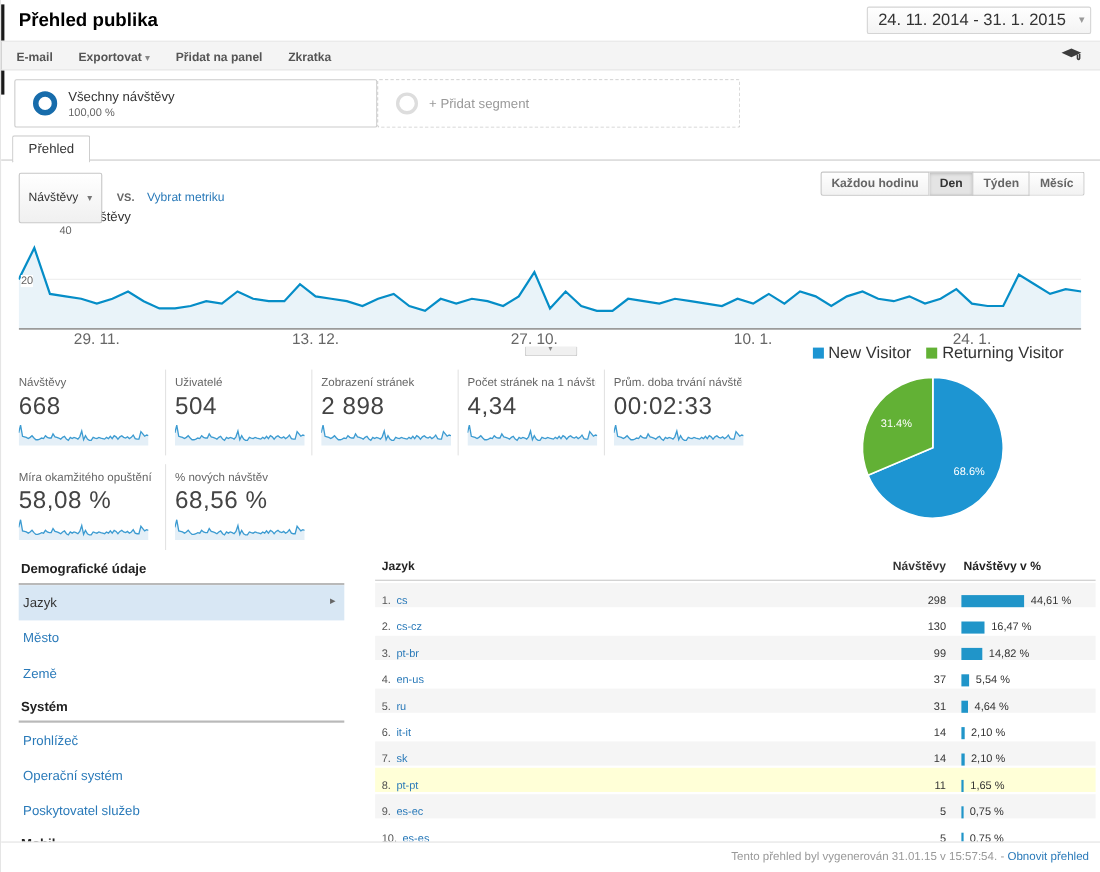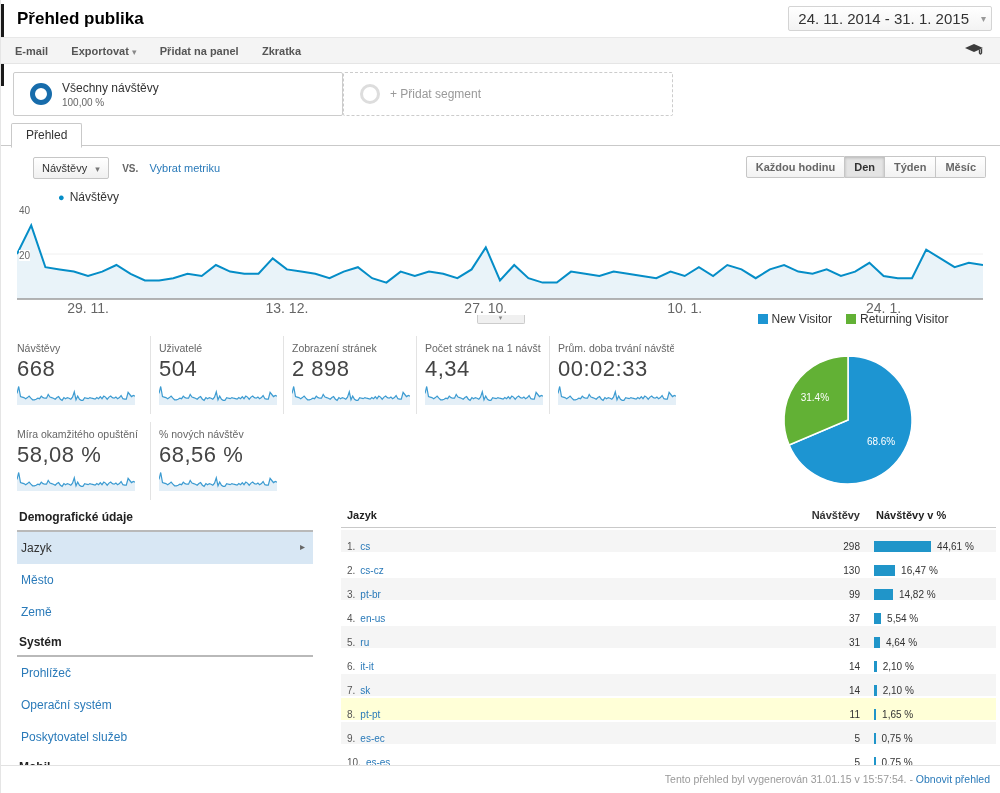--- a/index.html
+++ b/index.html
@@ -37,21 +37,21 @@
 
   
   .tabbar { position:relative; border-bottom:1px solid #c9c9c9; padding:0 0 0 10px; height:24px; background:#fff; }
   .tab { display:inline-block; background:#fff; border:1px solid #c9c9c9; border-bottom:1px solid #fff;
          padding:4px 14px 5px 14px; font-size:12px; color:#333; position:relative; top:1px; cursor:pointer;
          border-radius:2px 2px 0 0; }
 
   
   .controls { position:relative; padding:11px 14px 4px 16px; height:40px; }
   .metric-btn { display:inline-block; border:1px solid #c6c6c6; border-radius:2px;
-                background:linear-gradient(#fff,#f0f0f0); padding:4px 8px; font-size:11px; color:#333; cursor:pointer;margin-left:16px; }
+                background:linear-gradient(#fff,#f0f0f0); padding:16px 8px; font-size:11px; color:#333; cursor:pointer; }
   .metric-btn .caret { color:#777; font-size:9px; margin-left:8px; }
   .vs { font-size:10px; font-weight:bold; color:#666; margin:0 8px 0 10px; text-transform:uppercase; }
   .link { color:#2a7ab9; cursor:pointer; text-decoration:none; }
   .granularity { position:absolute; right:14px; top:10px; }
   .gran-btn { display:inline-block; border:1px solid #c6c6c6; border-left:none; padding:4px 9px; font-size:11px;
               font-weight:bold; color:#666; background:linear-gradient(#fff,#f2f2f2); cursor:pointer; }
   .gran-btn:first-child { border-left:1px solid #c6c6c6; border-radius:2px 0 0 2px; }
   .gran-btn:last-child { border-radius:0 2px 2px 0; }
   .gran-btn.active { background:#e4e4e4; box-shadow:inset 0 1px 3px rgba(0,0,0,.2); color:#333; }
 
@@ -71,21 +71,21 @@
   .metrics-zone { position:relative; padding:12px 0 0 16px; height:165px; }
   .mrow { display:flex; }
   .metric-card { width:133px; padding:6px 8px 8px 8px; border-left:1px solid #e3e3e3; }
   .metric-card:first-child { border-left:none; padding-left:0; }
   .m-label { font-size:10.5px; color:#666; white-space:nowrap; overflow:hidden; }
   .m-value { font-size:22px; color:#444; margin:2px 0 2px 0; letter-spacing:.5px; }
   .m-spark { display:block; }
 
   
   .pie-block { position:absolute; top:312px; right:4px; width:286px; height:170px; }
-  .pie-legend { text-align:center; font-size:12px; color:#333; margin-bottom:18px; }
+  .pie-legend { text-align:center; font-size:15px; color:#333; margin-bottom:2px; }
   .pl-item { margin:0 7px; white-space:nowrap; }
   .pl-swatch { display:inline-block; width:10px; height:10px; margin-right:4px; vertical-align:-1px; }
 
   
   .lower { display:flex; margin-top:14px; }
   .sidebar { width:312px; padding-left:16px; }
   .sb-title { font-size:12px; font-weight:bold; color:#222; padding:7px 0 6px 2px; border-bottom:2px solid #b9b9b9; }
   .sb-item { position:relative; font-size:12px; color:#2a7ab9; padding:9px 8px 9px 4px; cursor:pointer; }
   .sb-item.selected { background:#d8e7f4; color:#333; }
   .sb-arrow { position:absolute; right:8px; top:9px; color:#666; font-size:10px; }
@@ -162,21 +162,21 @@
     <span class="granularity">
       <span class="gran-btn">Každou hodinu</span><span class="gran-btn active">Den</span><span class="gran-btn">Týden</span><span class="gran-btn">Měsíc</span>
     </span>
   </div>
 
   <div class="chart-legend">
     <span class="dot">●</span><span>Návštěvy</span>
   </div>
 
   <div class="chart-wrap">
-    <span class="ylab" style="top:-3px;">40</span>
+    <span class="ylab" style="top:-3px;margin-left:35px;">40</span>
     <span class="ylab" style="top:42px;">20</span>
     <svg id="mainchart" width="966" height="92">
       <line x1="0" y1="46" x2="966" y2="46" stroke="#f0f0f0" stroke-width="1"></line>
       <path id="areaPath" fill="#e9f3f9" stroke="none" d="M0,91.0 L0.0,46.0 L14.2,17.4 L28.4,59.2 L42.6,61.4 L56.8,63.6 L71.0,68.0 L85.2,63.6 L99.4,57.0 L113.6,65.8 L127.9,72.4 L142.1,72.4 L156.3,70.2 L170.5,65.8 L184.7,68.0 L198.9,57.0 L213.1,63.6 L227.3,65.8 L241.5,65.8 L255.7,50.4 L269.9,61.4 L284.1,63.6 L298.3,65.8 L312.5,70.2 L326.7,63.6 L340.9,59.2 L355.1,70.2 L369.4,74.6 L383.6,63.6 L397.8,68.0 L412.0,63.6 L426.2,65.8 L440.4,70.2 L454.6,61.4 L468.8,39.4 L483.0,72.4 L497.2,57.0 L511.4,70.2 L525.6,74.6 L539.8,74.6 L554.0,63.6 L568.2,65.8 L582.4,68.0 L596.6,63.6 L610.9,65.8 L625.1,68.0 L639.3,70.2 L653.5,63.6 L667.7,68.0 L681.9,59.2 L696.1,68.0 L710.3,57.0 L724.5,61.4 L738.7,70.2 L752.9,61.4 L767.1,57.0 L781.3,63.6 L795.5,65.8 L809.7,61.4 L823.9,68.0 L838.1,63.6 L852.4,54.8 L866.6,68.0 L880.8,70.2 L895.0,70.2 L909.2,41.6 L923.4,50.4 L937.6,59.2 L951.8,54.8 L966.0,57.0 L966,91 Z"></path>
       <path id="linePath" fill="none" stroke="#058dc7" stroke-width="2" d="M0.0,46.0 L14.2,17.4 L28.4,59.2 L42.6,61.4 L56.8,63.6 L71.0,68.0 L85.2,63.6 L99.4,57.0 L113.6,65.8 L127.9,72.4 L142.1,72.4 L156.3,70.2 L170.5,65.8 L184.7,68.0 L198.9,57.0 L213.1,63.6 L227.3,65.8 L241.5,65.8 L255.7,50.4 L269.9,61.4 L284.1,63.6 L298.3,65.8 L312.5,70.2 L326.7,63.6 L340.9,59.2 L355.1,70.2 L369.4,74.6 L383.6,63.6 L397.8,68.0 L412.0,63.6 L426.2,65.8 L440.4,70.2 L454.6,61.4 L468.8,39.4 L483.0,72.4 L497.2,57.0 L511.4,70.2 L525.6,74.6 L539.8,74.6 L554.0,63.6 L568.2,65.8 L582.4,68.0 L596.6,63.6 L610.9,65.8 L625.1,68.0 L639.3,70.2 L653.5,63.6 L667.7,68.0 L681.9,59.2 L696.1,68.0 L710.3,57.0 L724.5,61.4 L738.7,70.2 L752.9,61.4 L767.1,57.0 L781.3,63.6 L795.5,65.8 L809.7,61.4 L823.9,68.0 L838.1,63.6 L852.4,54.8 L866.6,68.0 L880.8,70.2 L895.0,70.2 L909.2,41.6 L923.4,50.4 L937.6,59.2 L951.8,54.8 L966.0,57.0"></path>
       <line x1="0" y1="91" x2="966" y2="91" stroke="#9b9b9b" stroke-width="1.5"></line>
     </svg>
     <div class="xlabels" id="xlabels">
         <span style="left: 71.0294px;">29. 11.</span>
         <span style="left: 269.912px;">13. 12.</span>

